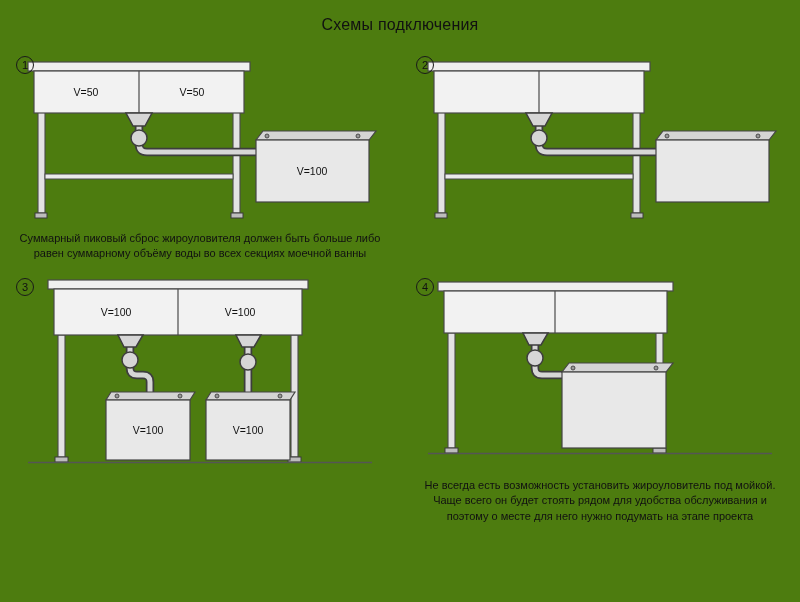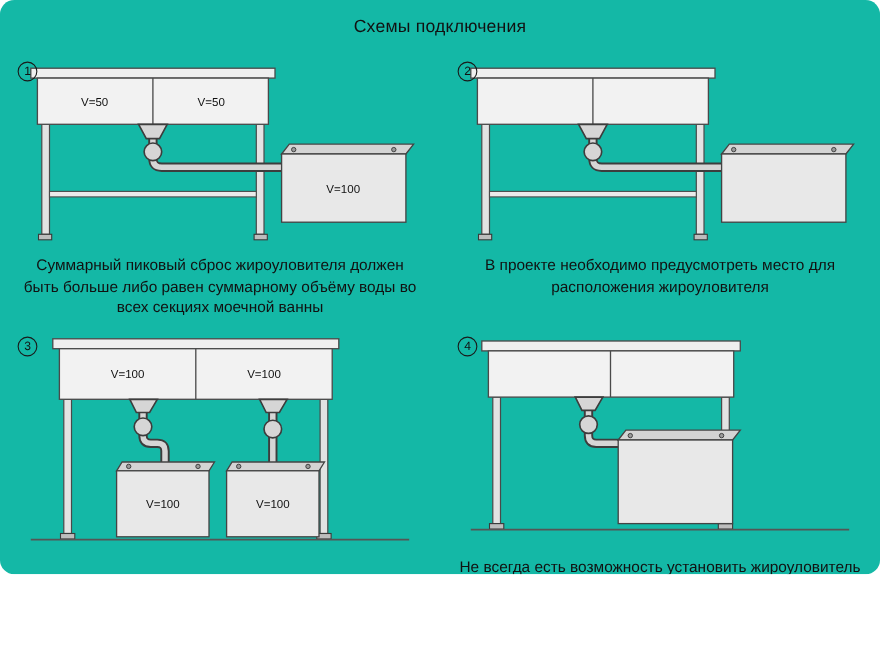--- a/index.html
+++ b/index.html
@@ -1,23 +1,23 @@
 <!DOCTYPE html>
 <html><head>
 <meta charset="utf-8">
 <style>
   * { margin:0; padding:0; box-sizing:border-box; }
   html,body { background:#fff; font-family:"Liberation Sans",sans-serif; }
-  .page { width:800px; height:522px; background:#14b8a6; position:relative; overflow:hidden; margin:0 auto;border-radius:13px; }
+  .page { width:800px; height:602px; background:#4d7c0f; position:relative; overflow:hidden; margin:0 auto; }
   .title { text-align:center; font-size:16px; color:#111; padding-top:16px; font-weight:400; letter-spacing:.2px; }
   .grid { display:grid; grid-template-columns:1fr 1fr; margin-top:6px; }
   .cell { position:relative; display:flex; flex-direction:column; align-items:center; padding-top:8px; }
   .num { position:absolute; left:16px; top:16px; width:18px; height:18px; border:1.3px solid #1a1a1a; border-radius:50%;
          display:flex; align-items:center; justify-content:center; font-size:11px; color:#111; }
-  .caption { font-size:14px; line-height:1.4; color:#111; text-align:center; margin-top:8px; }
+  .caption { font-size:11px; line-height:1.4; color:#111; text-align:center; margin-top:8px; }
   .cap1 { max-width:362px; }
   .cap2 { max-width:396px; }
   .cap3 { max-width:330px; }
   .cap4 { max-width:374px; }
   svg { display:block; }
   svg text { font-family:"Liberation Sans",sans-serif; }
   .ttop  { fill:#efefef; stroke:#4a4a4a; stroke-width:1.2; }
   .basin { fill:#f2f2f2; stroke:#4a4a4a; stroke-width:1.2; }
   .leg   { fill:#e3e3e3; stroke:#4a4a4a; stroke-width:1.1; }
   .rail  { fill:#eaeaea; stroke:#4a4a4a; stroke-width:1; }
@@ -92,21 +92,20 @@
           <circle class="bulbc" cx="119" cy="90" r="8"></circle>
           <polygon class="funnel" points="106,65 132,65 125,78 113,78"></polygon>
         </g>
         <g>
           <polygon class="trapt" points="236,92 243,83 356,83 349,92"></polygon>
           <rect class="trapf" x="236" y="92" width="113" height="62"></rect>
           <circle class="bolt" cx="247" cy="88" r="2"></circle>
           <circle class="bolt" cx="338" cy="88" r="2"></circle>
         </g>
       </svg>
-      <p class="caption cap2">В проекте необходимо предусмотреть место для расположения жироуловителя</p>
     </section>
 
     <section class="cell">
       <div class="num">3</div>
       <svg viewBox="0 0 360 210" width="360" height="210">
         <g>
           <rect class="leg" x="38" y="65" width="7" height="122"></rect>
           <rect class="leg" x="271" y="65" width="7" height="122"></rect>
           <rect class="foot" x="35" y="187" width="13" height="5"></rect>
           <rect class="foot" x="268" y="187" width="13" height="5"></rect>

